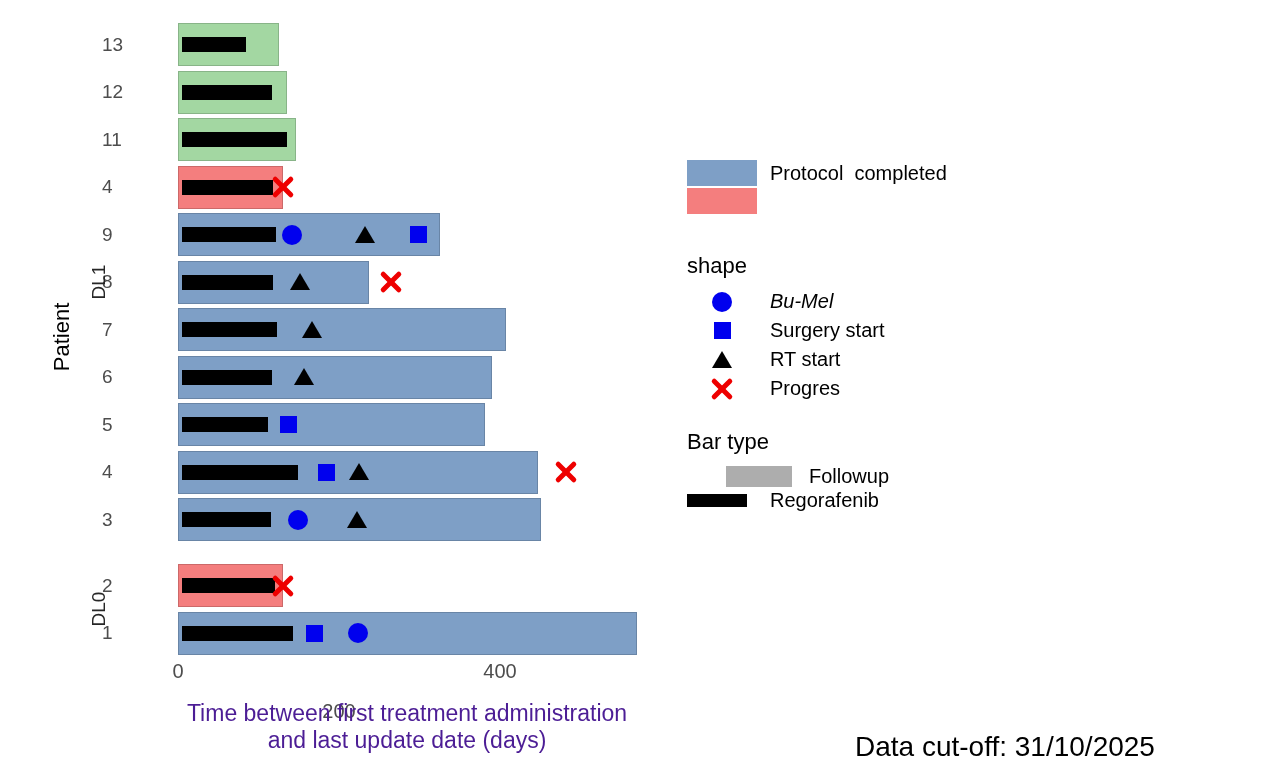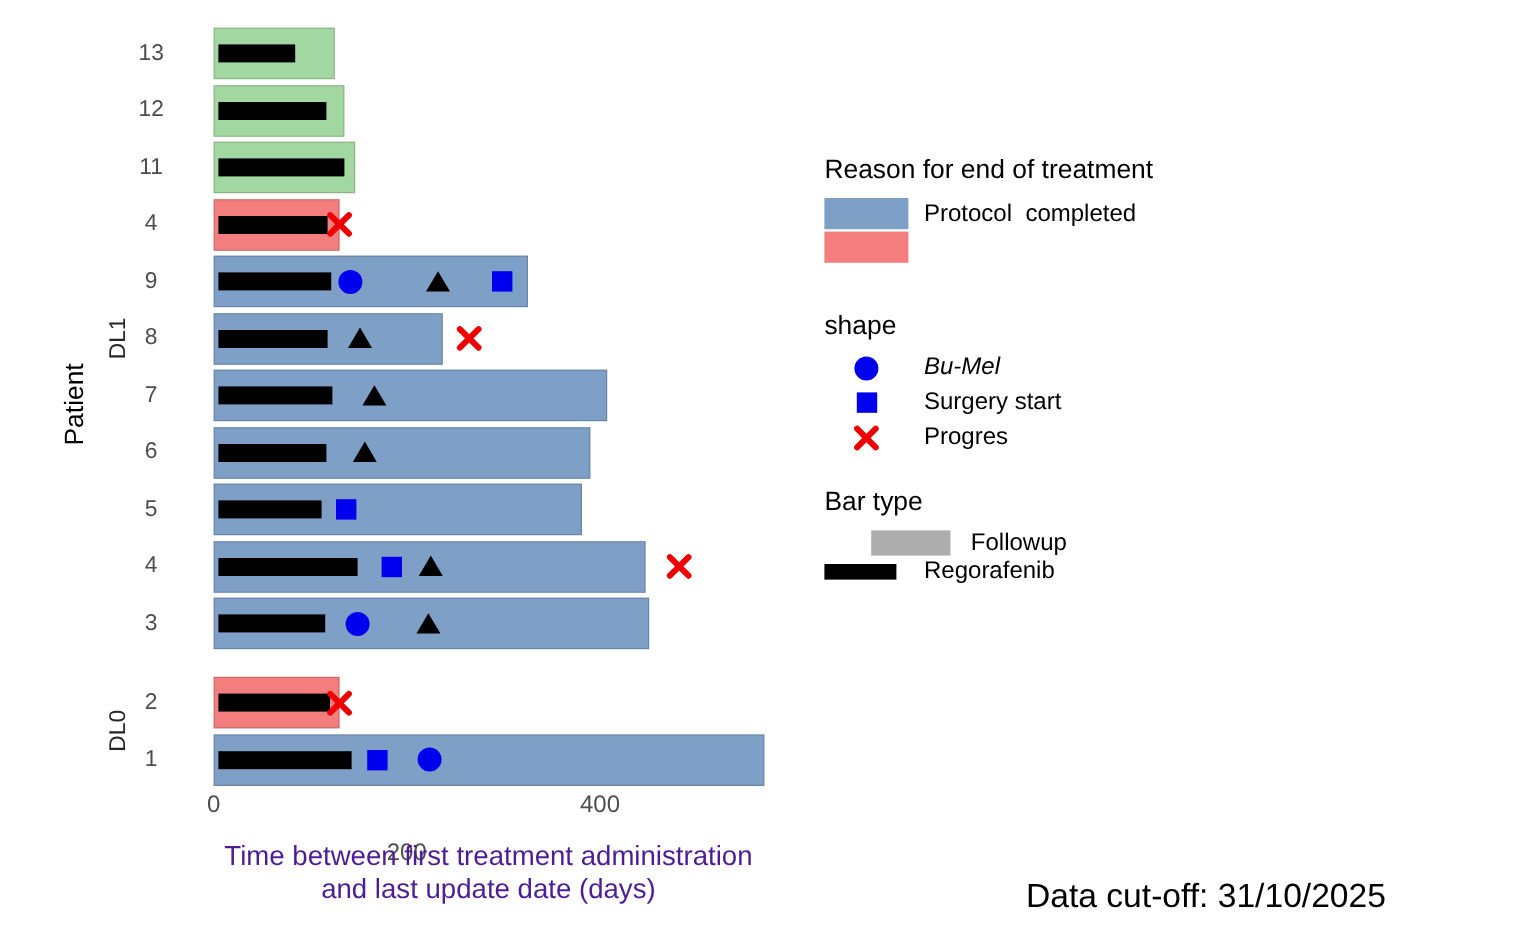--- a/index.html
+++ b/index.html
@@ -2,21 +2,21 @@
 <html><head>
 <meta charset="utf-8">
 <style>
   html,body{margin:0;padding:0;}
   body{
     width:1267px;height:772px;background:#ffffff;position:relative;overflow:hidden;
     font-family:"Liberation Sans",sans-serif;color:#000;
   }
   .bar{position:absolute;box-sizing:border-box;border:1px solid rgba(0,0,0,0.16);}
   .regbar{position:absolute;background:#000;}
-  .rowlabel{position:absolute;width:48px;text-align:center;font-size:19px;color:#4d4d4d;line-height:22px;}
+  .rowlabel{position:absolute;width:48px;text-align:left;font-size:19px;color:#4d4d4d;line-height:22px;}
   .ticklabel{position:absolute;transform:translateX(-50%);font-size:20px;color:#4d4d4d;}
   .ytitle{position:absolute;left:62px;top:337px;transform:translate(-50%,-50%) rotate(-90deg);font-size:22px;color:#000;white-space:nowrap;}
   .facetlabel{position:absolute;transform:translate(-50%,-50%) rotate(-90deg);font-size:19px;color:#262626;white-space:nowrap;}
   .xtitle{position:absolute;left:167px;top:700px;width:480px;text-align:center;font-size:23px;line-height:1.17;color:#4c1d95;}
   .cutoff{position:absolute;left:855px;top:731px;font-size:28px;color:#000;white-space:nowrap;}
   
   .mk-circle{position:absolute;border-radius:50%;}
   .mk-square{position:absolute;}
   .mk-triangle{position:absolute;width:0;height:0;border-left:10px solid transparent;border-right:10px solid transparent;}
   .mk-x{position:absolute;}
@@ -104,40 +104,45 @@
       <div class="mk-circle" style="left: 348.32px; top: 623px; width: 20px; height: 20px; background: rgb(0, 0, 238);"></div>
       <div class="ticklabel" style="left: 178px; top: 660px;">0</div>
       <div class="ticklabel" style="left: 339px; top: 660px; margin-top: 40px;">200</div>
       <div class="ticklabel" style="left: 500px; top: 660px;">400</div>
       <div class="facetlabel" style="left: 99px; top: 282px;">DL1</div>
       <div class="facetlabel" style="left: 99px; top: 609.25px;">DL0</div>
     </div>
   <div class="ytitle">Patient</div>
   <div class="xtitle">Time between first treatment administration and last update date (days)</div>
   <div id="legend">
-      <div class="lgd-title" style="margin-top: 0px; margin-bottom: 10px;">Reason for end of treatment</div>
-      <div class="lgd-row" style="height: 28px;">
+      <div class="lgd-row" style="height: 28px; margin-top: 31px;">
         <div class="lgd-swatch" style="height: 26px; background: rgb(126, 159, 198);"></div>
         <div class="lgd-label">Protocol  completed</div>
       </div>
       <div class="lgd-row" style="height: 28px;">
         <div class="lgd-swatch" style="height: 26px; background: rgb(244, 126, 126);"></div>
       </div>
       <div class="lgd-title" style="margin-top: 38px; margin-bottom: 8px;">shape</div>
       <div class="lgd-row" style="height: 29px; font-style: italic;">
         <div class="lgd-cell">
           <div class="mk-circle" style="left: 25px; top: 4.5px; width: 20px; height: 20px; background: rgb(0, 0, 238);"></div>
         </div>
         <div class="lgd-label">Bu-Mel</div>
       </div>
       <div class="lgd-row" style="height: 29px;">
         <div class="lgd-cell">
           <div class="mk-square" style="left: 26.5px; top: 6px; width: 17px; height: 17px; background: rgb(0, 0, 238);"></div>
         </div>
         <div class="lgd-label">Surgery start</div>
+      </div>
+      <div class="lgd-row" style="height: 29px;">
+        <div class="lgd-cell">
+          <div class="mk-triangle" style="left: 25px; top: 5.5px; border-bottom: 17px solid rgb(0, 0, 0);"></div>
+        </div>
+        <div class="lgd-label">RT start</div>
       </div>
       <div class="lgd-row" style="height: 29px;">
         <div class="lgd-cell">
           <div class="mk-x" style="left: 24px; top: 3.5px; width: 22px; height: 22px;">
             <div class="arm" style="width: 27px; height: 5px; background: rgb(238, 0, 0); transform: translate(-50%, -50%) rotate(45deg);"></div>
             <div class="arm" style="width: 27px; height: 5px; background: rgb(238, 0, 0); transform: translate(-50%, -50%) rotate(-45deg);"></div>
           </div>
         </div>
         <div class="lgd-label">Progres</div>
       </div>

